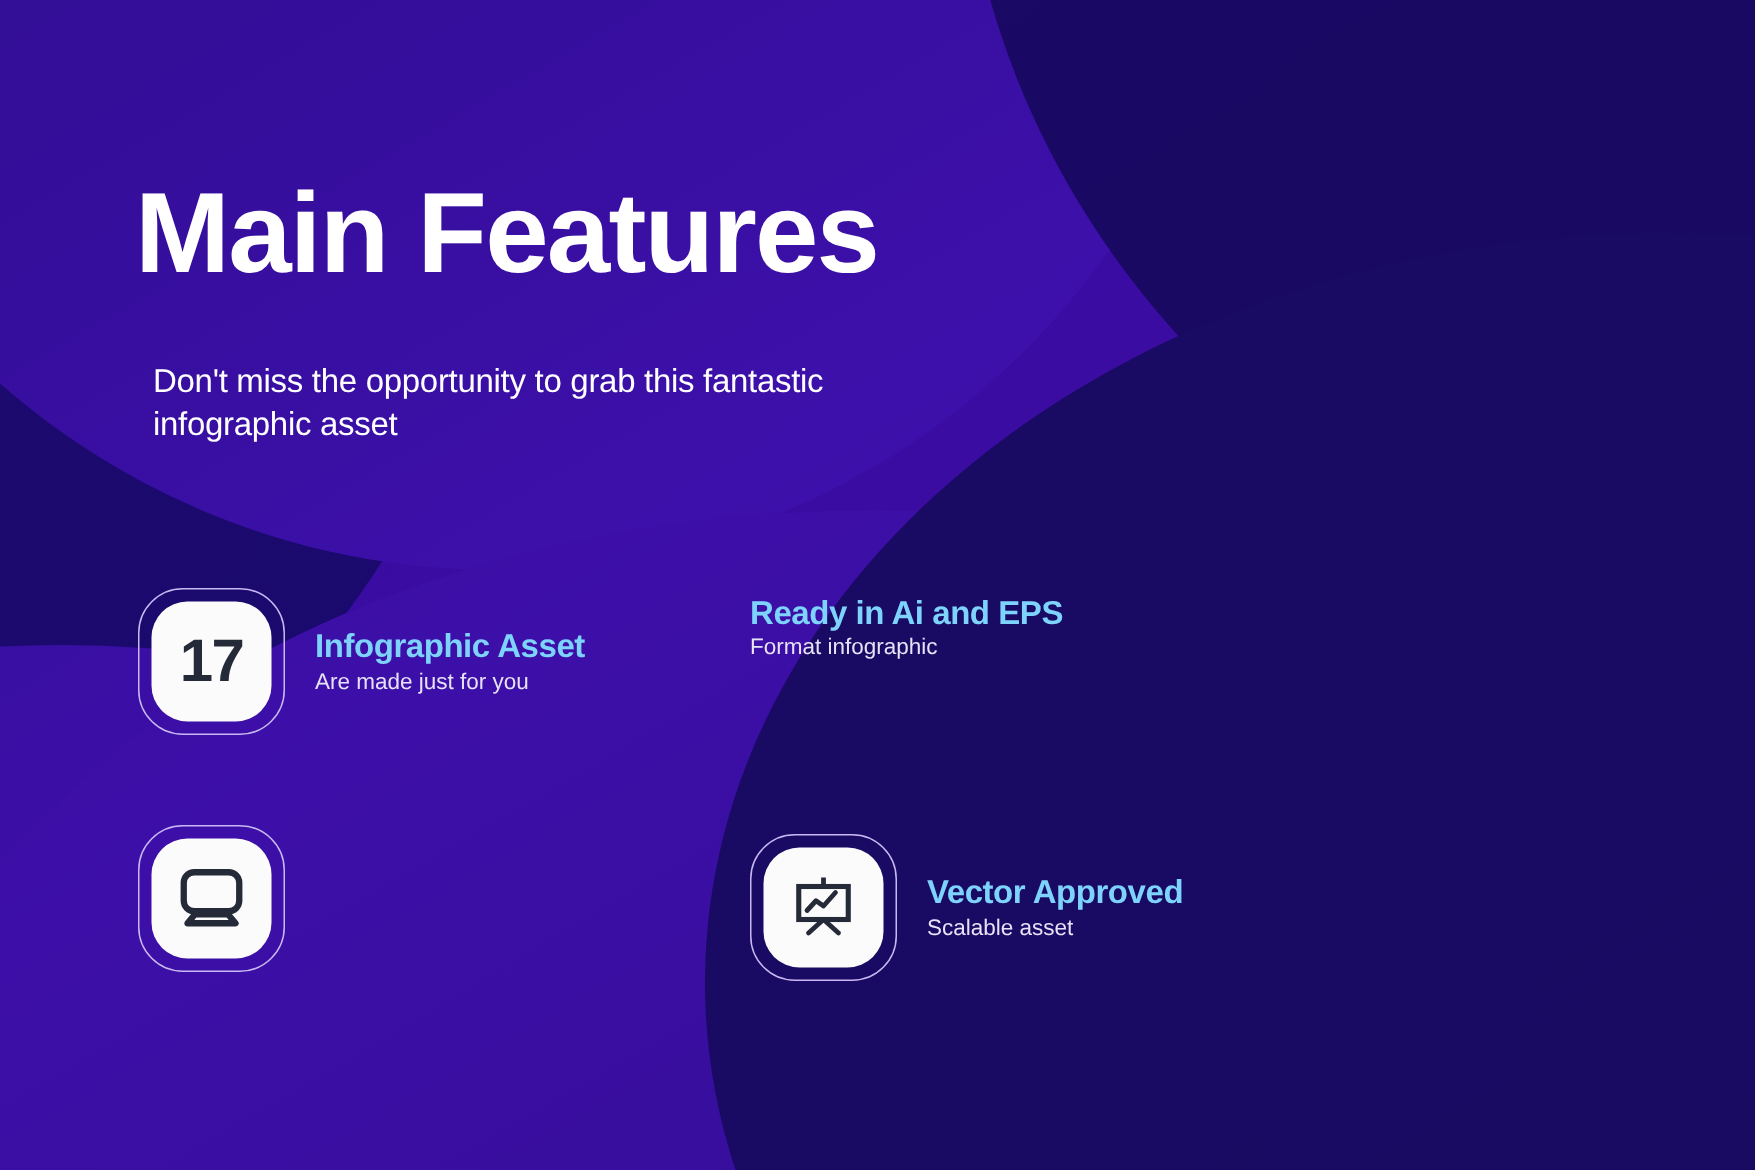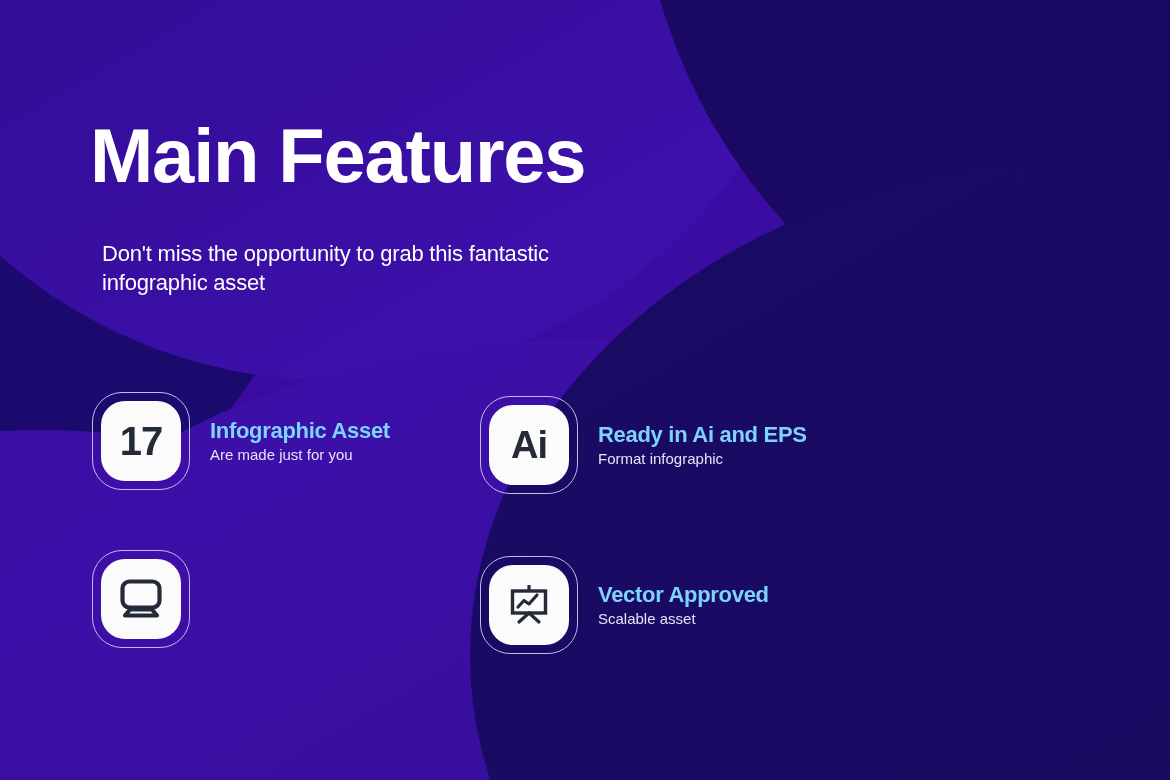--- a/index.html
+++ b/index.html
@@ -205,43 +205,38 @@
           <span class="icon-num">17</span>
         </div>
       </div>
       <div class="feature-text">
         <div class="feature-title">Infographic Asset</div>
         <div class="feature-sub">Are made just for you</div>
       </div>
     </div>
 
     <div class="feature" style="left:388px; top:4px;">
-      <div class="icon-ring">
-        <div class="icon-tile">
-          <span class="icon-ai">Ai</span>
-        </div>
-      </div>
       <div class="feature-text">
         <div class="feature-title">Ready in Ai and EPS</div>
         <div class="feature-sub">Format infographic</div>
       </div>
     </div>
 
     <div class="feature" style="left:0px; top:158px;">
       <div class="icon-ring">
         <div class="icon-tile">
           <svg width="46" height="42" viewBox="0 0 46 42">
             <rect x="4.5" y="3.5" width="37" height="26" rx="7" ry="7" fill="none" stroke="#252a38" stroke-width="4.2"></rect>
             <path d="M12 31.5 L34 31.5 L39 37.5 L7 37.5 Z" fill="none" stroke="#252a38" stroke-width="4.2" stroke-linejoin="round"></path>
           </svg>
         </div>
       </div>
     </div>
 
-    <div class="feature" style="left:388px; top:164px;">
+    <div class="feature" style="left:408px; top:164px;">
       <div class="icon-ring">
         <div class="icon-tile">
           <svg width="46" height="46" viewBox="0 0 46 46">
             <line x1="23" y1="3" x2="23" y2="9" stroke="#252a38" stroke-width="3.2"></line>
             <rect x="6.5" y="9" width="33" height="22" fill="none" stroke="#252a38" stroke-width="3.4"></rect>
             <polyline points="12,25 18,18.5 23,22 31,13" fill="none" stroke="#252a38" stroke-width="3.2" stroke-linecap="round" stroke-linejoin="round"></polyline>
             <line x1="23" y1="31" x2="13" y2="40" stroke="#252a38" stroke-width="3.2" stroke-linecap="round"></line>
             <line x1="23" y1="31" x2="33" y2="40" stroke="#252a38" stroke-width="3.2" stroke-linecap="round"></line>
           </svg>
         </div>

